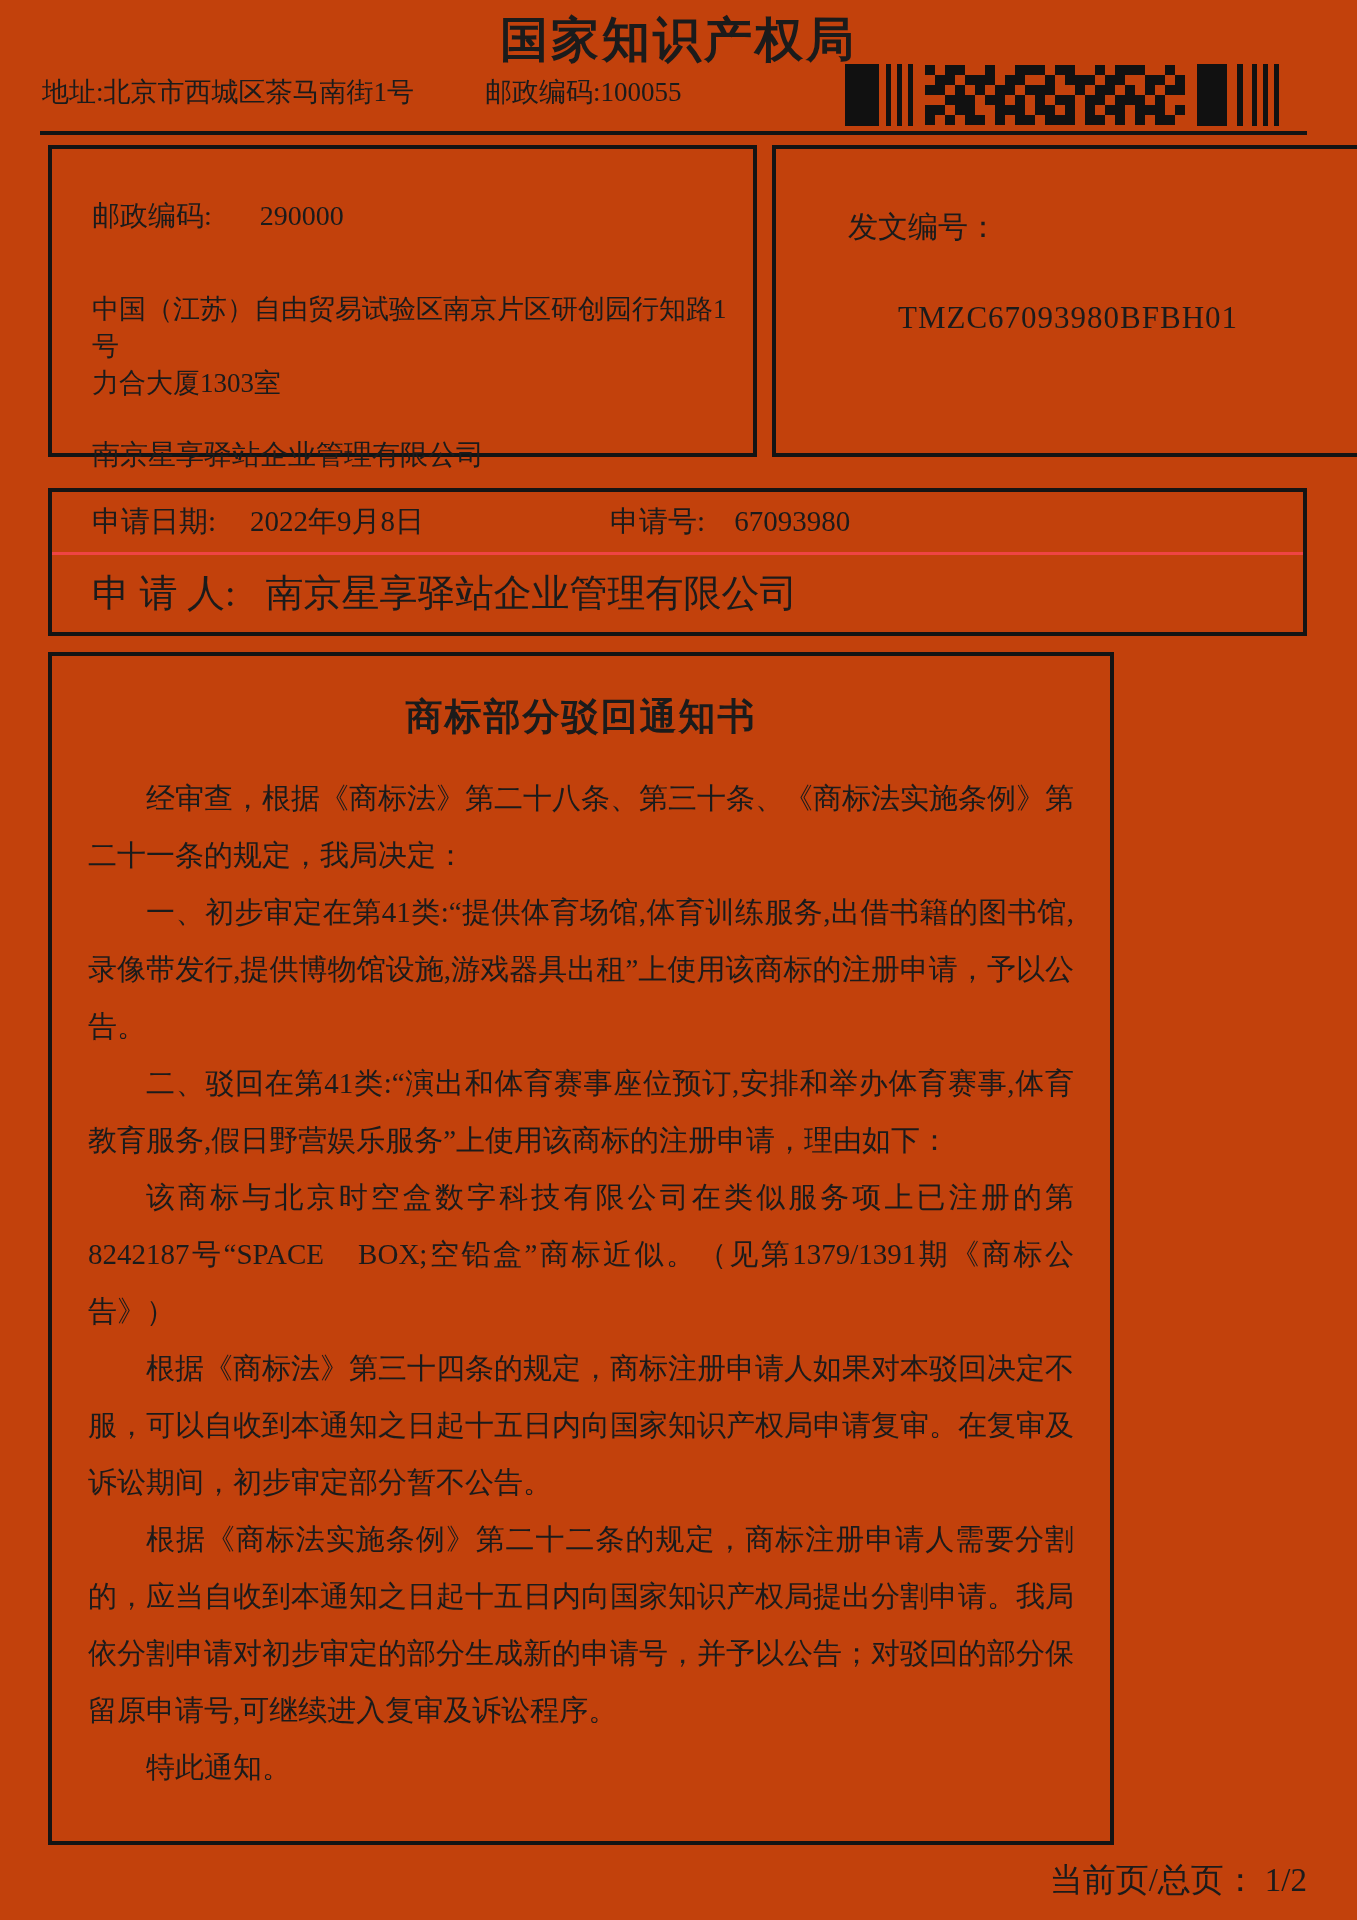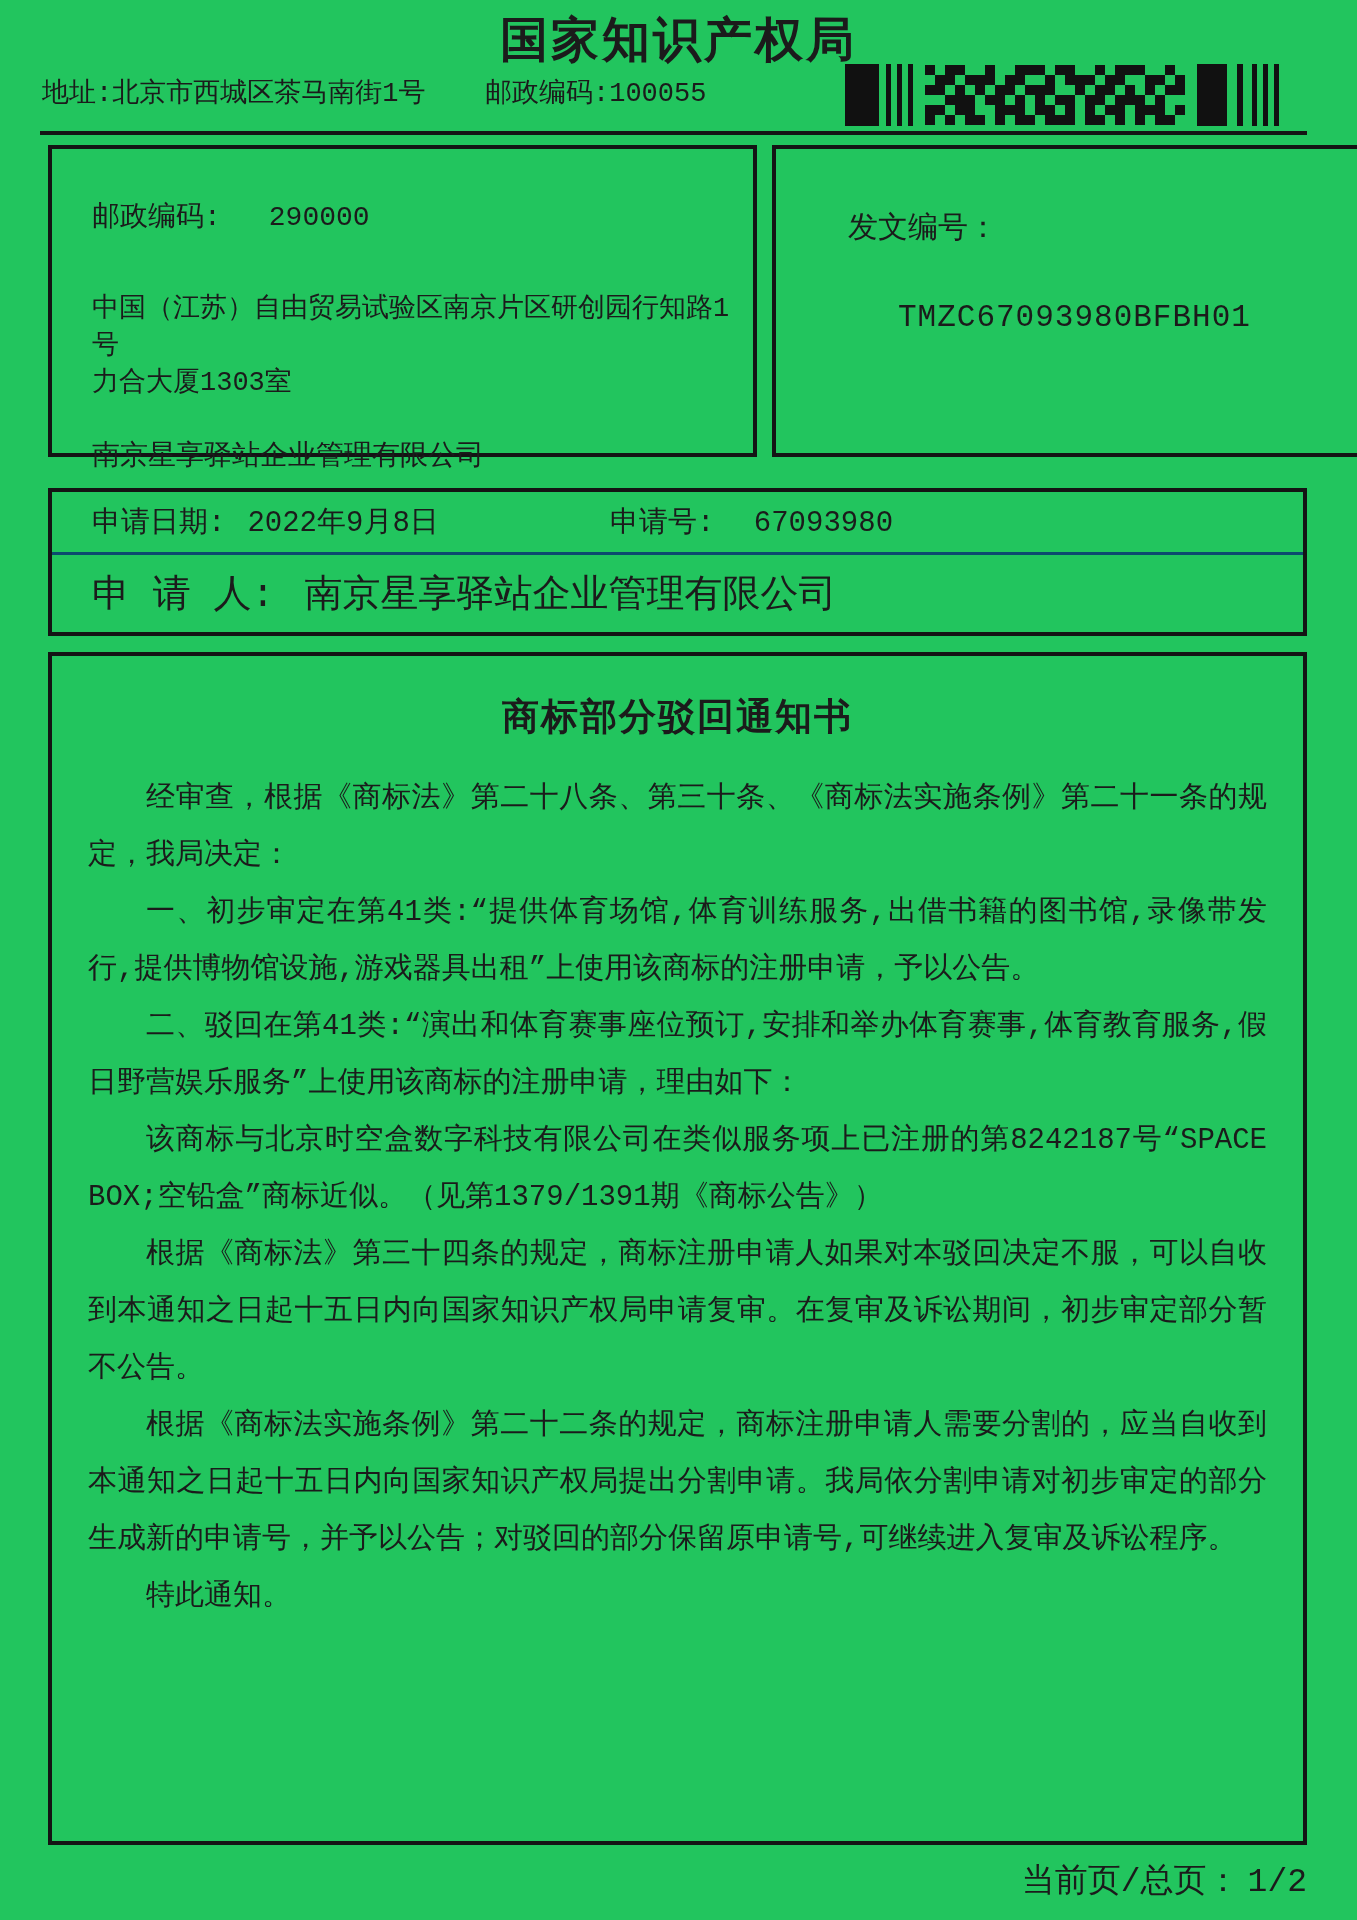--- a/index.html
+++ b/index.html
@@ -1,21 +1,21 @@
 <!DOCTYPE html>
 <html><head>
 <meta charset="utf-8">
 <style>
   html, body { margin: 0; padding: 0; background: #f4f4f4; }
   .page {
     position: relative;
     width: 1357px; height: 1920px;
-    background: #22c55e;
+    background: #c2410c;
     color: #1b1b1b;
-    font-family: Liberation Mono, monospace;
+    font-family: Liberation Serif, serif;
     overflow: hidden;
   }
   .agency-title {
     position: absolute; left: 0; top: 8px; width: 100%;
     text-align: center; font-size: 48px; font-weight: bold;
     letter-spacing: 3px;
   }
   .hdr-address { position: absolute; left: 42px; top: 74px; font-size: 27px; }
   .hdr-postal  { position: absolute; left: 485px; top: 74px; font-size: 27px; }
   .barcode {
@@ -37,31 +37,31 @@
   .recipient-box .row1 .val { margin-left: 48px; }
   .recipient-box .addr { margin-top: 56px; font-size: 27px; line-height: 37px; }
   .recipient-box .company { margin-top: 34px; font-size: 28px; }
 
   .dispatch-box { left: 772px; top: 145px; width: 607px; height: 312px; padding: 58px 10px 0 72px; }
   .dispatch-box .label { font-size: 30px; }
   .dispatch-box .value { margin-top: 52px; padding-left: 50px; font-size: 31px; letter-spacing: 1px; }
 
   .application-box { left: 48px; top: 488px; width: 1259px; height: 148px; display: flex; flex-direction: column; }
   .application-box .row-1 {
-    position: relative; height: 60px; border-bottom: 3px solid #0c4a6e;
-    display: flex; align-items: center; padding-left: 40px; font-size: 29px;
+    position: relative; height: 60px; border-bottom: 3px solid #ef4444;
+    display: flex; align-items: center; padding-left: 40px; font-size: 29px; gap: 12px;
   }
   .application-box .row-1 .pair2 { position: absolute; left: 558px; }
   .application-box .row-1 .val { margin-left: 22px; }
   .application-box .row-2 {
     flex: 1; display: flex; align-items: center; padding-left: 40px; font-size: 38px;
   }
   .application-box .row-2 .val { margin-left: 30px; }
 
-  .notice-box { left: 48px; top: 652px; width: 1259px; height: 1193px; padding: 0 36px; }
+  .notice-box { left: 48px; top: 652px; width: 1066px; height: 1193px; padding: 0 36px; }
   .notice-title { margin-top: 36px; text-align: center; font-size: 37px; font-weight: bold; letter-spacing: 2px; }
   .notice-body { margin-top: 28px; font-size: 29px; line-height: 57px; text-align: justify; }
   .notice-body p { margin: 0; text-indent: 2em; }
 
   .footer-agent { position: absolute; left: 48px; top: 1856px; font-size: 26px; }
   .footer-page  { position: absolute; right: 50px; top: 1858px; font-size: 33px; }
   .footer-page .v { margin-left: 8px; }
 </style>
 </head>
 <body>

